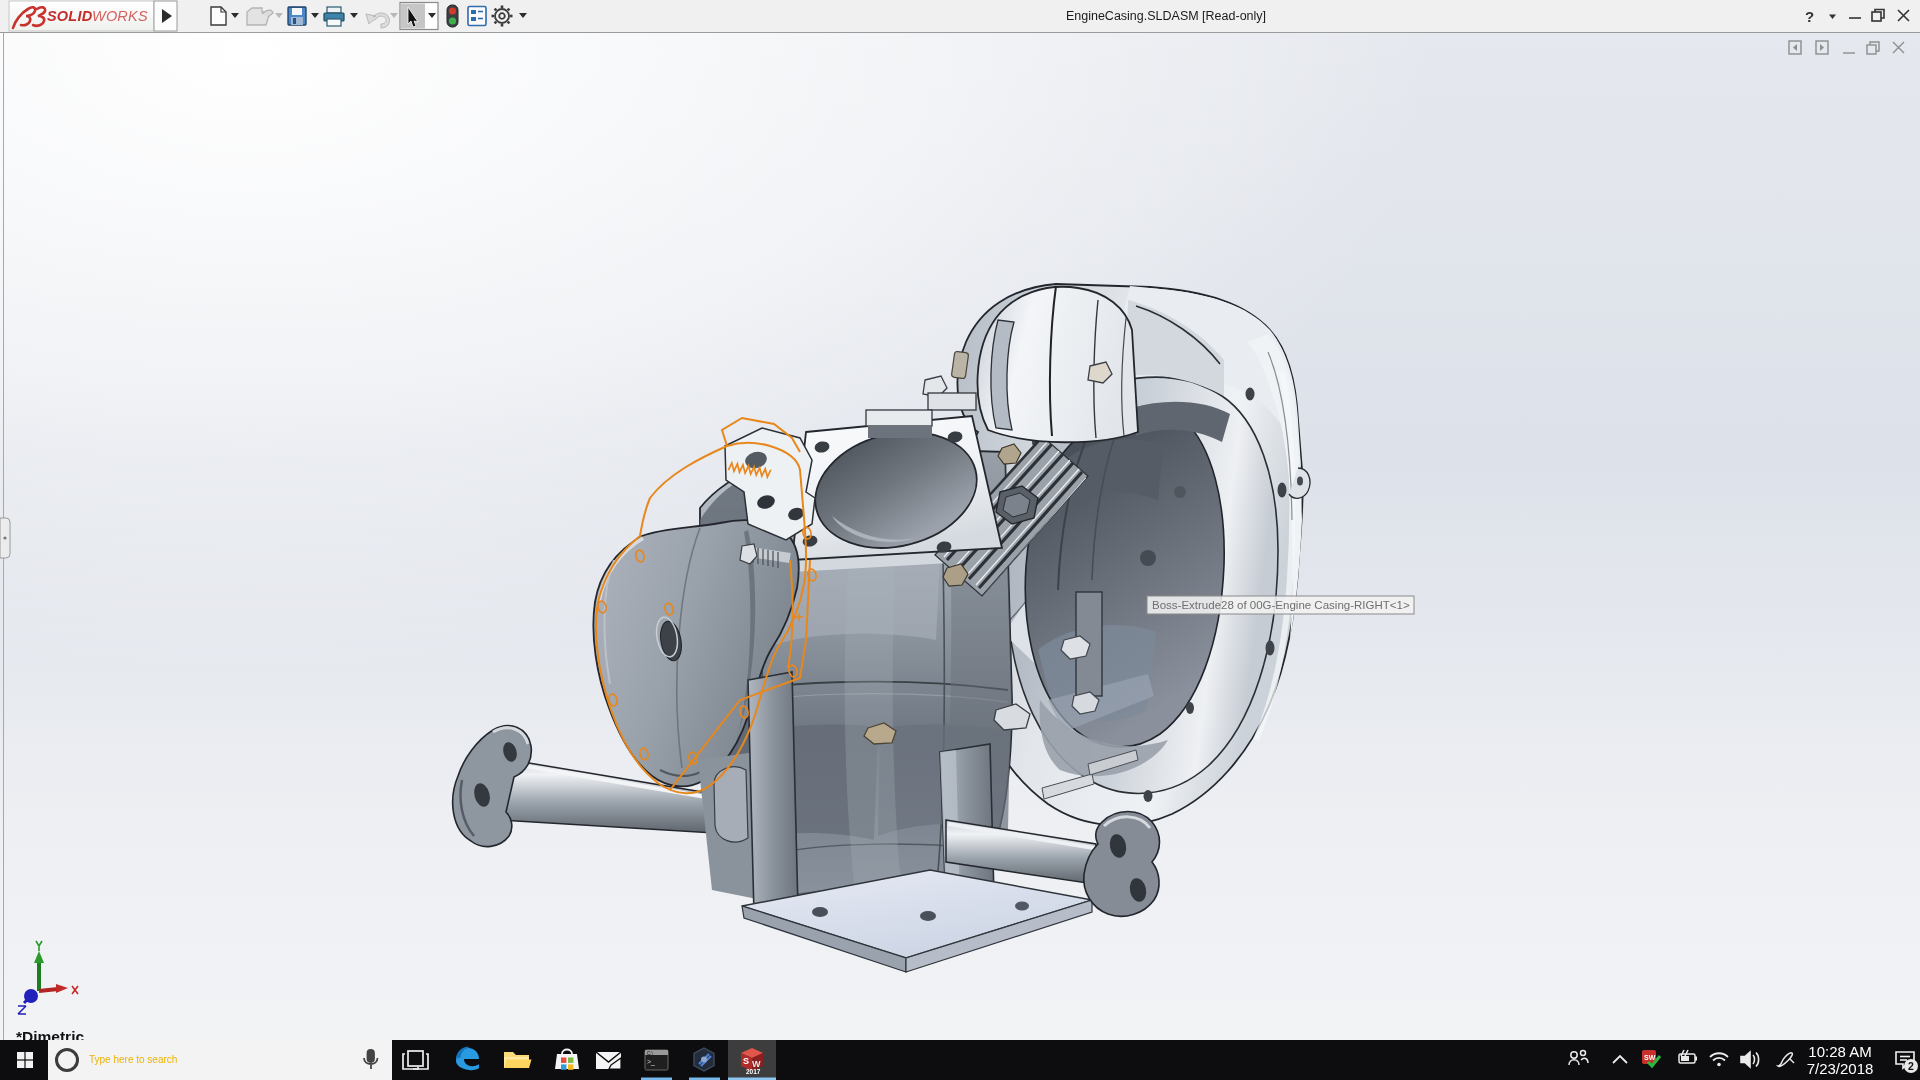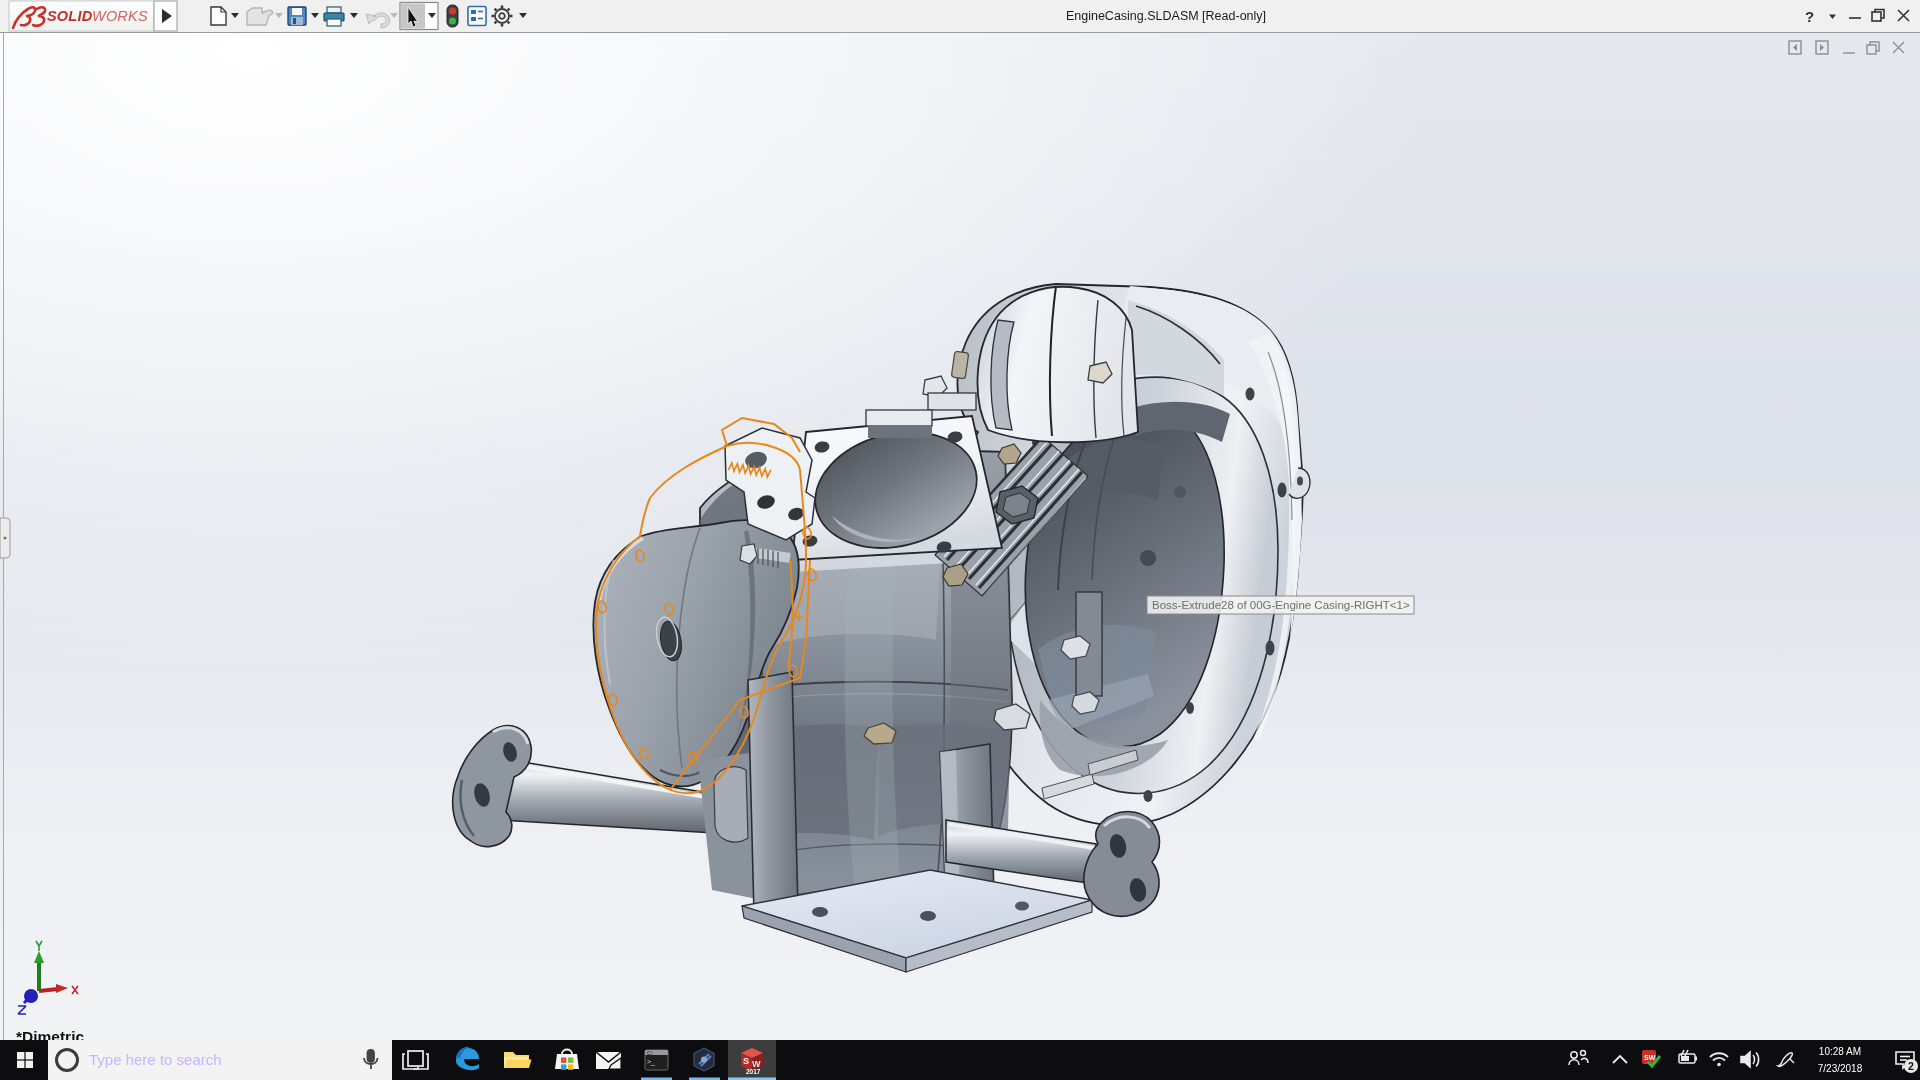--- a/index.html
+++ b/index.html
@@ -5,22 +5,22 @@
 html,body{margin:0;padding:0;width:1920px;height:1080px;overflow:hidden;background:#fff;font-family:"Liberation Sans",sans-serif;}
 #root{position:absolute;top:0;left:0;width:1920px;height:1080px;}
 
 #titlebar{position:absolute;top:0;left:0;width:1920px;height:32px;background:#f0f0f0;border-bottom:1px solid #9b9b9b;}
 #title{position:absolute;top:0;left:0;width:2332px;text-align:center;line-height:32px;font-size:12.5px;color:#1b1b1b;}
 
 #viewport{position:absolute;top:33px;left:0;width:1920px;height:1007px;}
 
 #taskbar{position:absolute;top:1040px;left:0;width:1920px;height:40px;background:#0d0d0f;}
 #searchbox{position:absolute;left:48px;top:0;width:344px;height:40px;background:#f3f3f3;}
-#searchtext{position:absolute;left:89px;top:0;line-height:40px;font-size:15px;color:#c4b5fd;}
-.clock{position:absolute;right:40px;top:3px;width:80px;text-align:center;color:#fff;font-size:10px;line-height:17px;}
+#searchtext{position:absolute;left:89px;top:0;line-height:40px;font-size:10px;color:#eab308;}
+.clock{position:absolute;right:40px;top:3px;width:80px;text-align:center;color:#fff;font-size:15px;line-height:17px;}
 </style>
 </head>
 <body>
 <div id="root">
 
   <div id="titlebar">
     <div id="title">EngineCasing.SLDASM [Read-only]</div>
     <svg width="1920" height="32" style="position:absolute;top:0;left:0">
 
       <defs>

